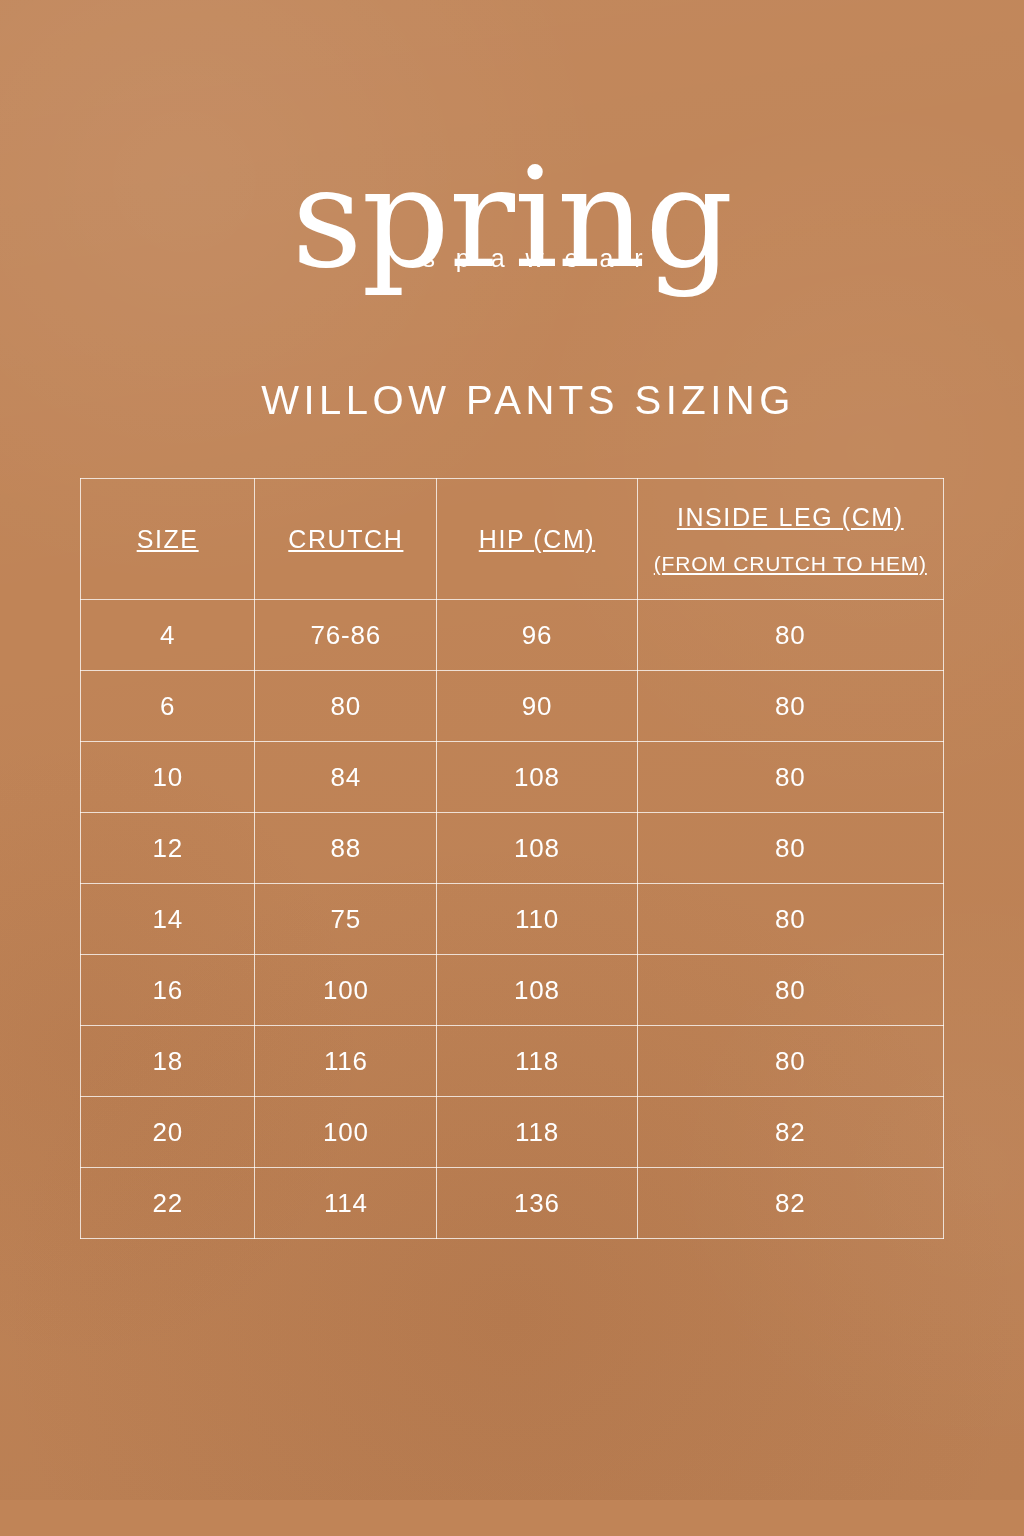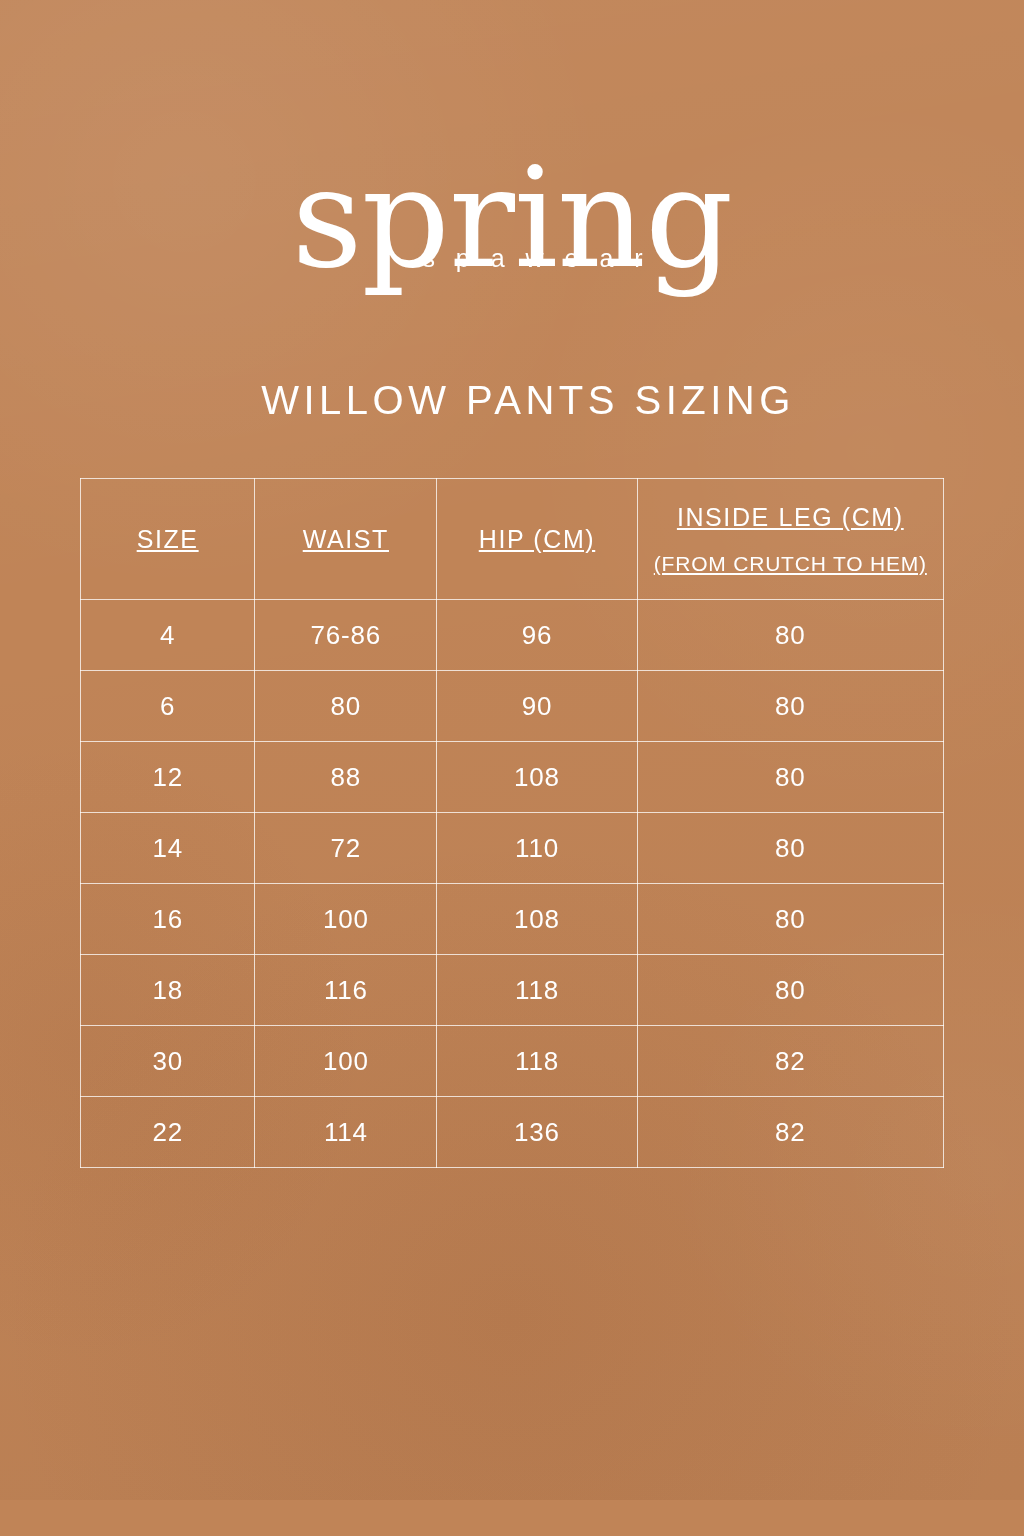--- a/index.html
+++ b/index.html
@@ -141,21 +141,21 @@
         <col class="c-waist">
         <col class="c-hip">
         <col class="c-leg">
       </colgroup>
       <thead>
         <tr>
           <th>
             <span>SIZE</span>
           </th>
           <th>
-            <span>WAIST</span>
+            <span>CRUTCH</span>
           </th>
           <th>
             <span>HIP (CM)</span>
           </th>
           <th>
             <span>INSIDE LEG (CM)</span>
             <span class="sub">(FROM CRUTCH TO HEM)</span>
           </th>
         </tr>
       </thead>
@@ -166,45 +166,51 @@
           <td>96</td>
           <td>80</td>
         </tr>
         <tr>
           <td>6</td>
           <td>80</td>
           <td>90</td>
           <td>80</td>
         </tr>
         <tr>
+          <td>10</td>
+          <td>84</td>
+          <td>108</td>
+          <td>80</td>
+        </tr>
+        <tr>
           <td>12</td>
           <td>88</td>
           <td>108</td>
           <td>80</td>
         </tr>
         <tr>
           <td>14</td>
-          <td>72</td>
+          <td>75</td>
           <td>110</td>
           <td>80</td>
         </tr>
         <tr>
           <td>16</td>
           <td>100</td>
           <td>108</td>
           <td>80</td>
         </tr>
         <tr>
           <td>18</td>
           <td>116</td>
           <td>118</td>
           <td>80</td>
         </tr>
         <tr>
-          <td>30</td>
+          <td>20</td>
           <td>100</td>
           <td>118</td>
           <td>82</td>
         </tr>
         <tr>
           <td>22</td>
           <td>114</td>
           <td>136</td>
           <td>82</td>
         </tr>

